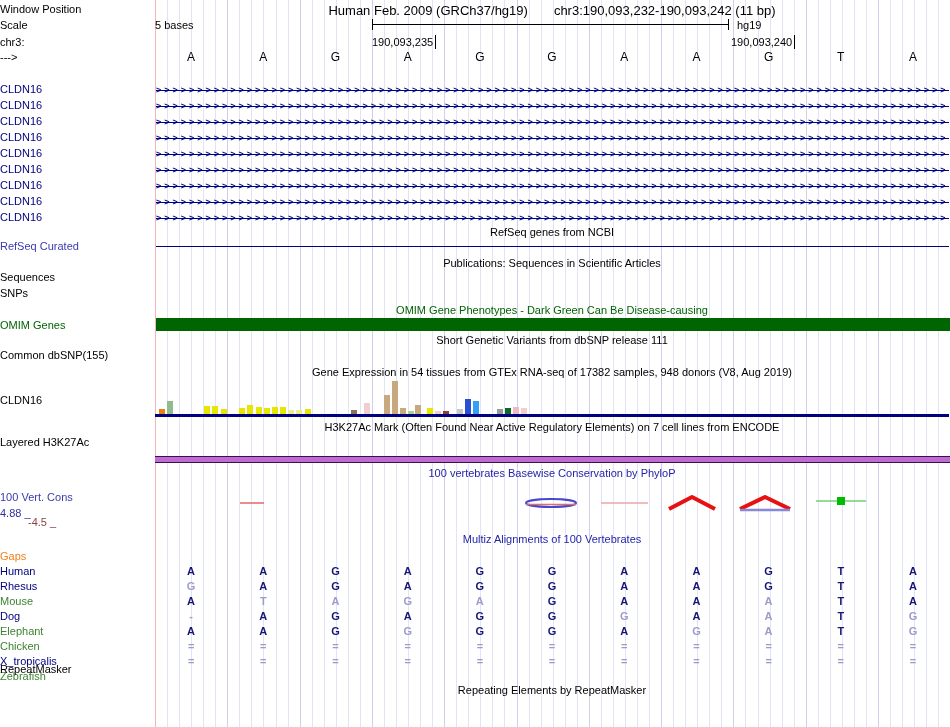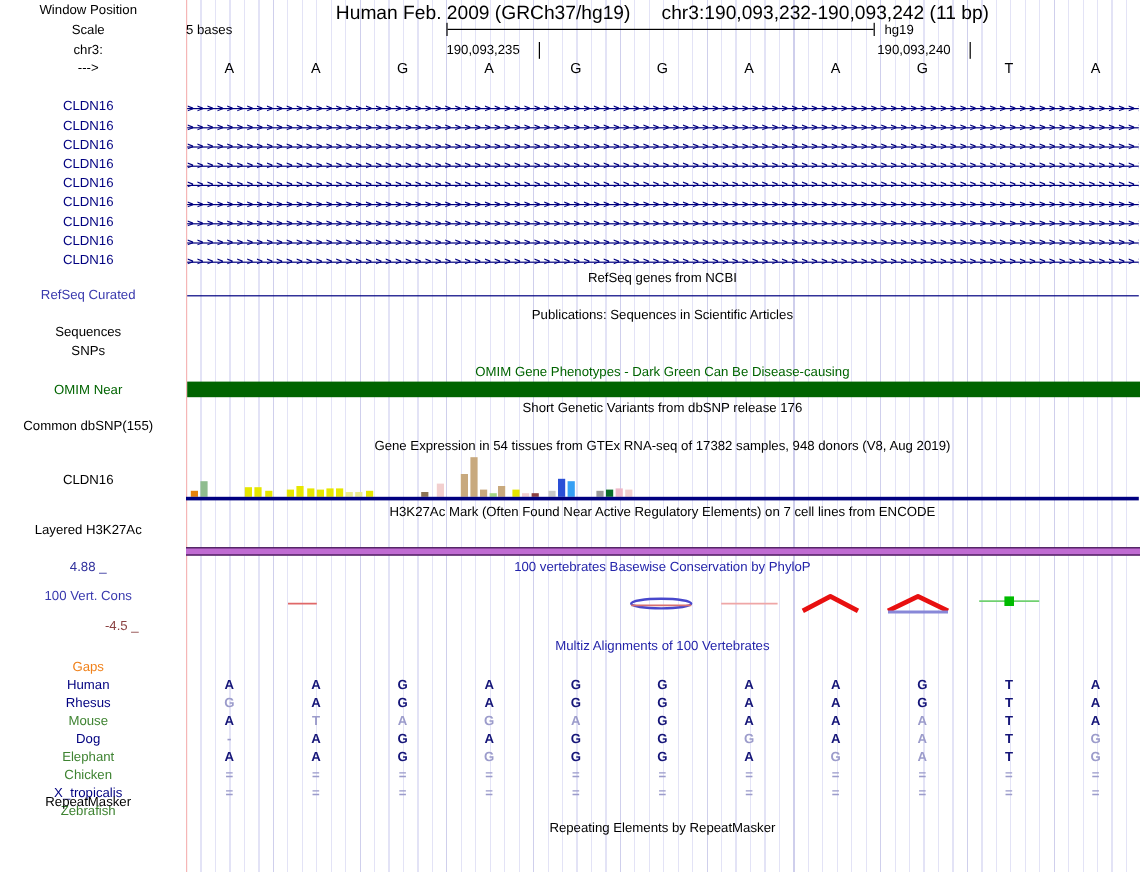--- a/index.html
+++ b/index.html
@@ -10,36 +10,36 @@
     overflow:hidden;
   }
   
   #grid {
     position:absolute; left:155px; top:0; width:794px; height:727px;
     border-left:1px solid #F5B6B6;
     background-image:
       repeating-linear-gradient(to right, transparent 0 71.3px, #CFCFEC 71.3px 72.3px),
       repeating-linear-gradient(to right, transparent 0 11.05px, #E3E3F6 11.05px 12.05px);
   }
-  .side-label { position:absolute; left:0; width:150px; text-align:center; padding-right:3px; white-space:nowrap; }
+  .side-label { position:absolute; left:0; width:150px; text-align:left; padding-right:3px; white-space:nowrap; }
   .center-header { position:absolute; left:155px; width:794px; text-align:center; white-space:nowrap; }
   .navy { color:#000080; }
   .blue { color:#3A3AAE; }
   .hdr-blue { color:#2424AA; }
   .green { color:#006400; }
   .spgreen { color:#3E8331; }
   .orange { color:#F08019; }
   .maroon { color:#8B4242;margin-left:28px; }
-  .consmax { color:#30309C; }
-
-  #title-row { position:absolute; top:3px; left:155px; width:794px; display:flex; justify-content:center; gap:26px; font-size:16px; }
+  .consmax { color:#30309C;margin-top:40px; }
+
+  #title-row { position:absolute; top:3px; left:155px; width:794px; display:flex; justify-content:center; gap:26px; font-size:13px; }
   #scale-ruler { position:absolute; left:372px; top:19px; width:357px; height:11px;
     border-left:1px solid #000; border-right:1px solid #000;
     background:linear-gradient(#000,#000) center/100% 1px no-repeat; }
-  .pos-label { position:absolute; top:35px; border-right:1px solid #000; padding-right:16px; height:14px; line-height:14px; }
+  .pos-label { position:absolute; top:35px; border-right:1px solid #000; padding-right:2px; height:14px; line-height:14px; }
 
   #bases-row { position:absolute; top:50px; left:155px; width:794px; height:15px; display:flex; font-size:12px; }
   .base-cell { flex:1; text-align:center; line-height:15px; }
 
   #gencode-rows { position:absolute; top:82px; left:0; width:950px; }
   .gene-row { position:relative; height:16px; }
   .gene-row .side-label { top:1px; }
   .gene-line { position:absolute; left:156px; right:1px; top:0; height:16px; overflow:hidden;
     color:#000080; font-size:9px; font-weight:bold; letter-spacing:3px; line-height:16px; white-space:nowrap;
     background:linear-gradient(#000080,#000080) center/100% 1px no-repeat; }
@@ -140,24 +140,24 @@
 
   <div class="center-header" style="top:226px">RefSeq genes from NCBI</div>
   <div class="side-label blue" style="top:240px">RefSeq Curated</div>
   <div id="refseq-line"></div>
 
   <div class="center-header" style="top:257px">Publications: Sequences in Scientific Articles</div>
   <div class="side-label" style="top:271px">Sequences</div>
   <div class="side-label" style="top:287px">SNPs</div>
 
   <div class="center-header green" style="top:304px">OMIM Gene Phenotypes - Dark Green Can Be Disease-causing</div>
-  <div class="side-label green" style="top:319px">OMIM Near</div>
+  <div class="side-label green" style="top:319px">OMIM Genes</div>
   <div id="omim-bar"></div>
 
-  <div class="center-header" style="top:334px">Short Genetic Variants from dbSNP release 176</div>
+  <div class="center-header" style="top:334px">Short Genetic Variants from dbSNP release 111</div>
   <div class="side-label" style="top:349px">Common dbSNP(155)</div>
 
   <div class="center-header" style="top:366px">Gene Expression in 54 tissues from GTEx RNA-seq of 17382 samples, 948 donors (V8, Aug 2019)</div>
   <div class="side-label" style="top:394px">CLDN16</div>
   <div id="gtex-bars">
       <div class="gtex-bar" style="left: 4px; height: 5px; background: rgb(232, 130, 12);"></div>
       <div class="gtex-bar" style="left: 12px; height: 13px; background: rgb(143, 188, 143);"></div>
       <div class="gtex-bar" style="left: 49px; height: 8px; background: rgb(230, 230, 0);"></div>
       <div class="gtex-bar" style="left: 57px; height: 8px; background: rgb(230, 230, 0);"></div>
       <div class="gtex-bar" style="left: 66px; height: 5px; background: rgb(230, 230, 0);"></div>

